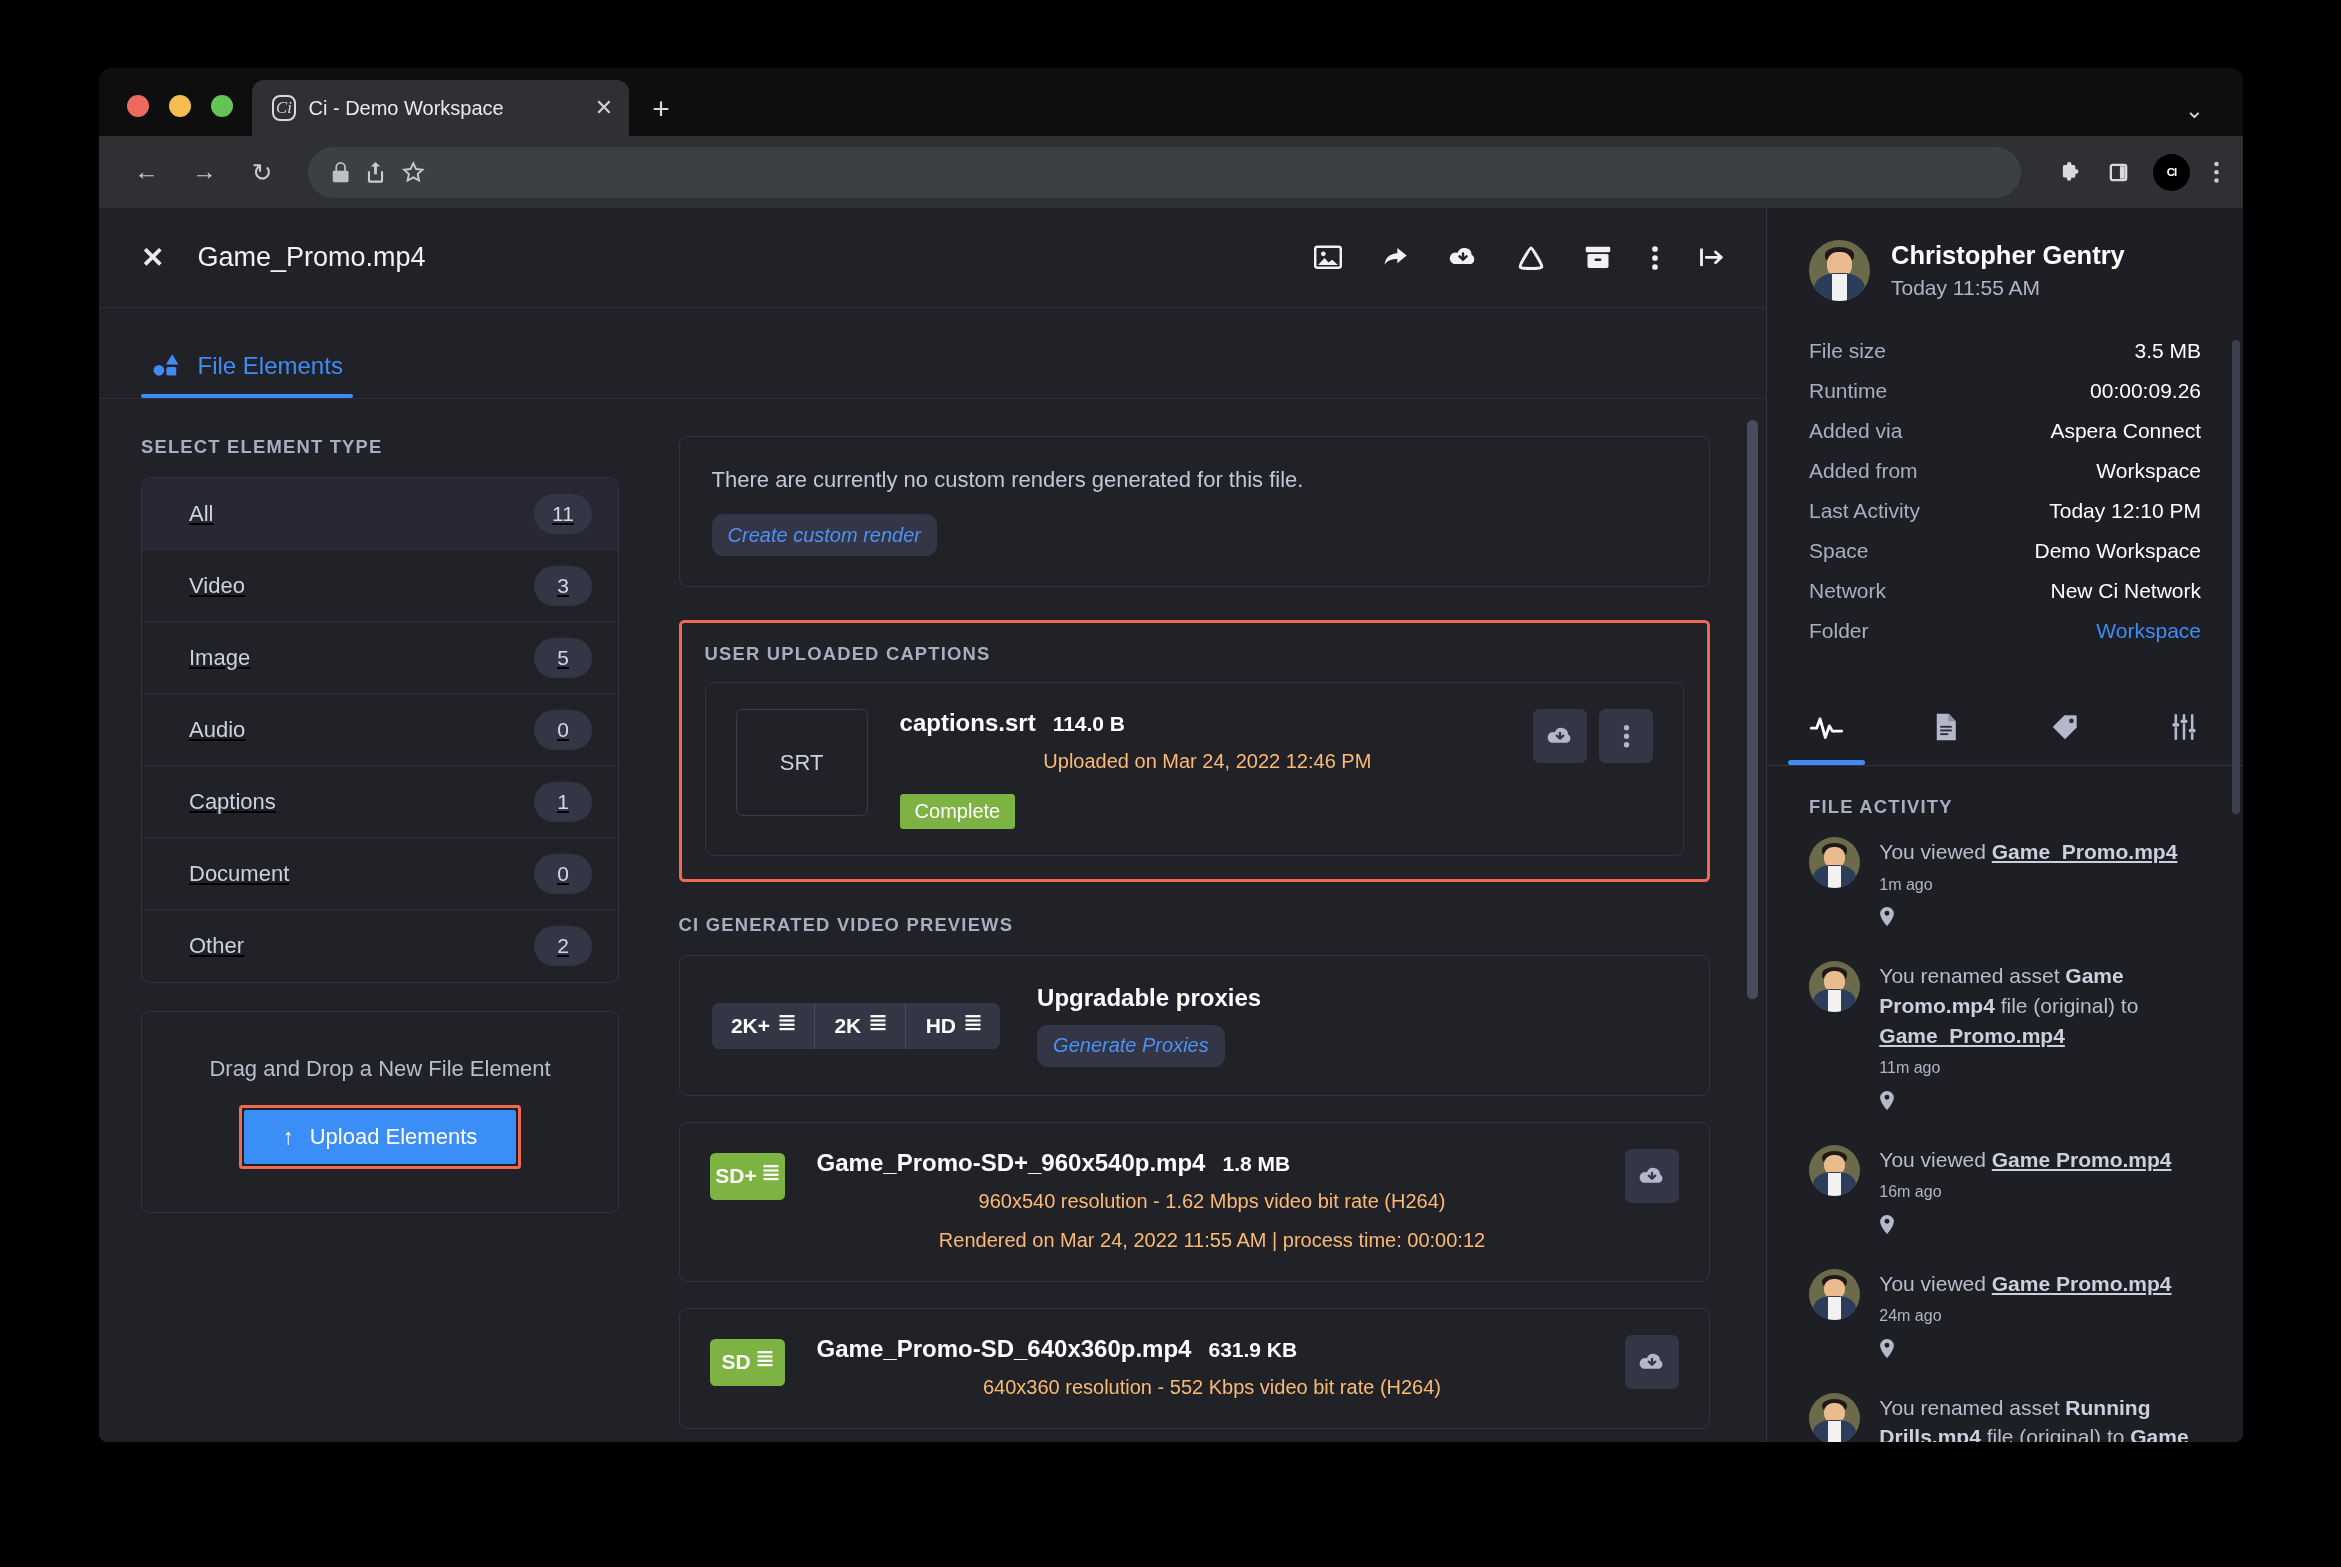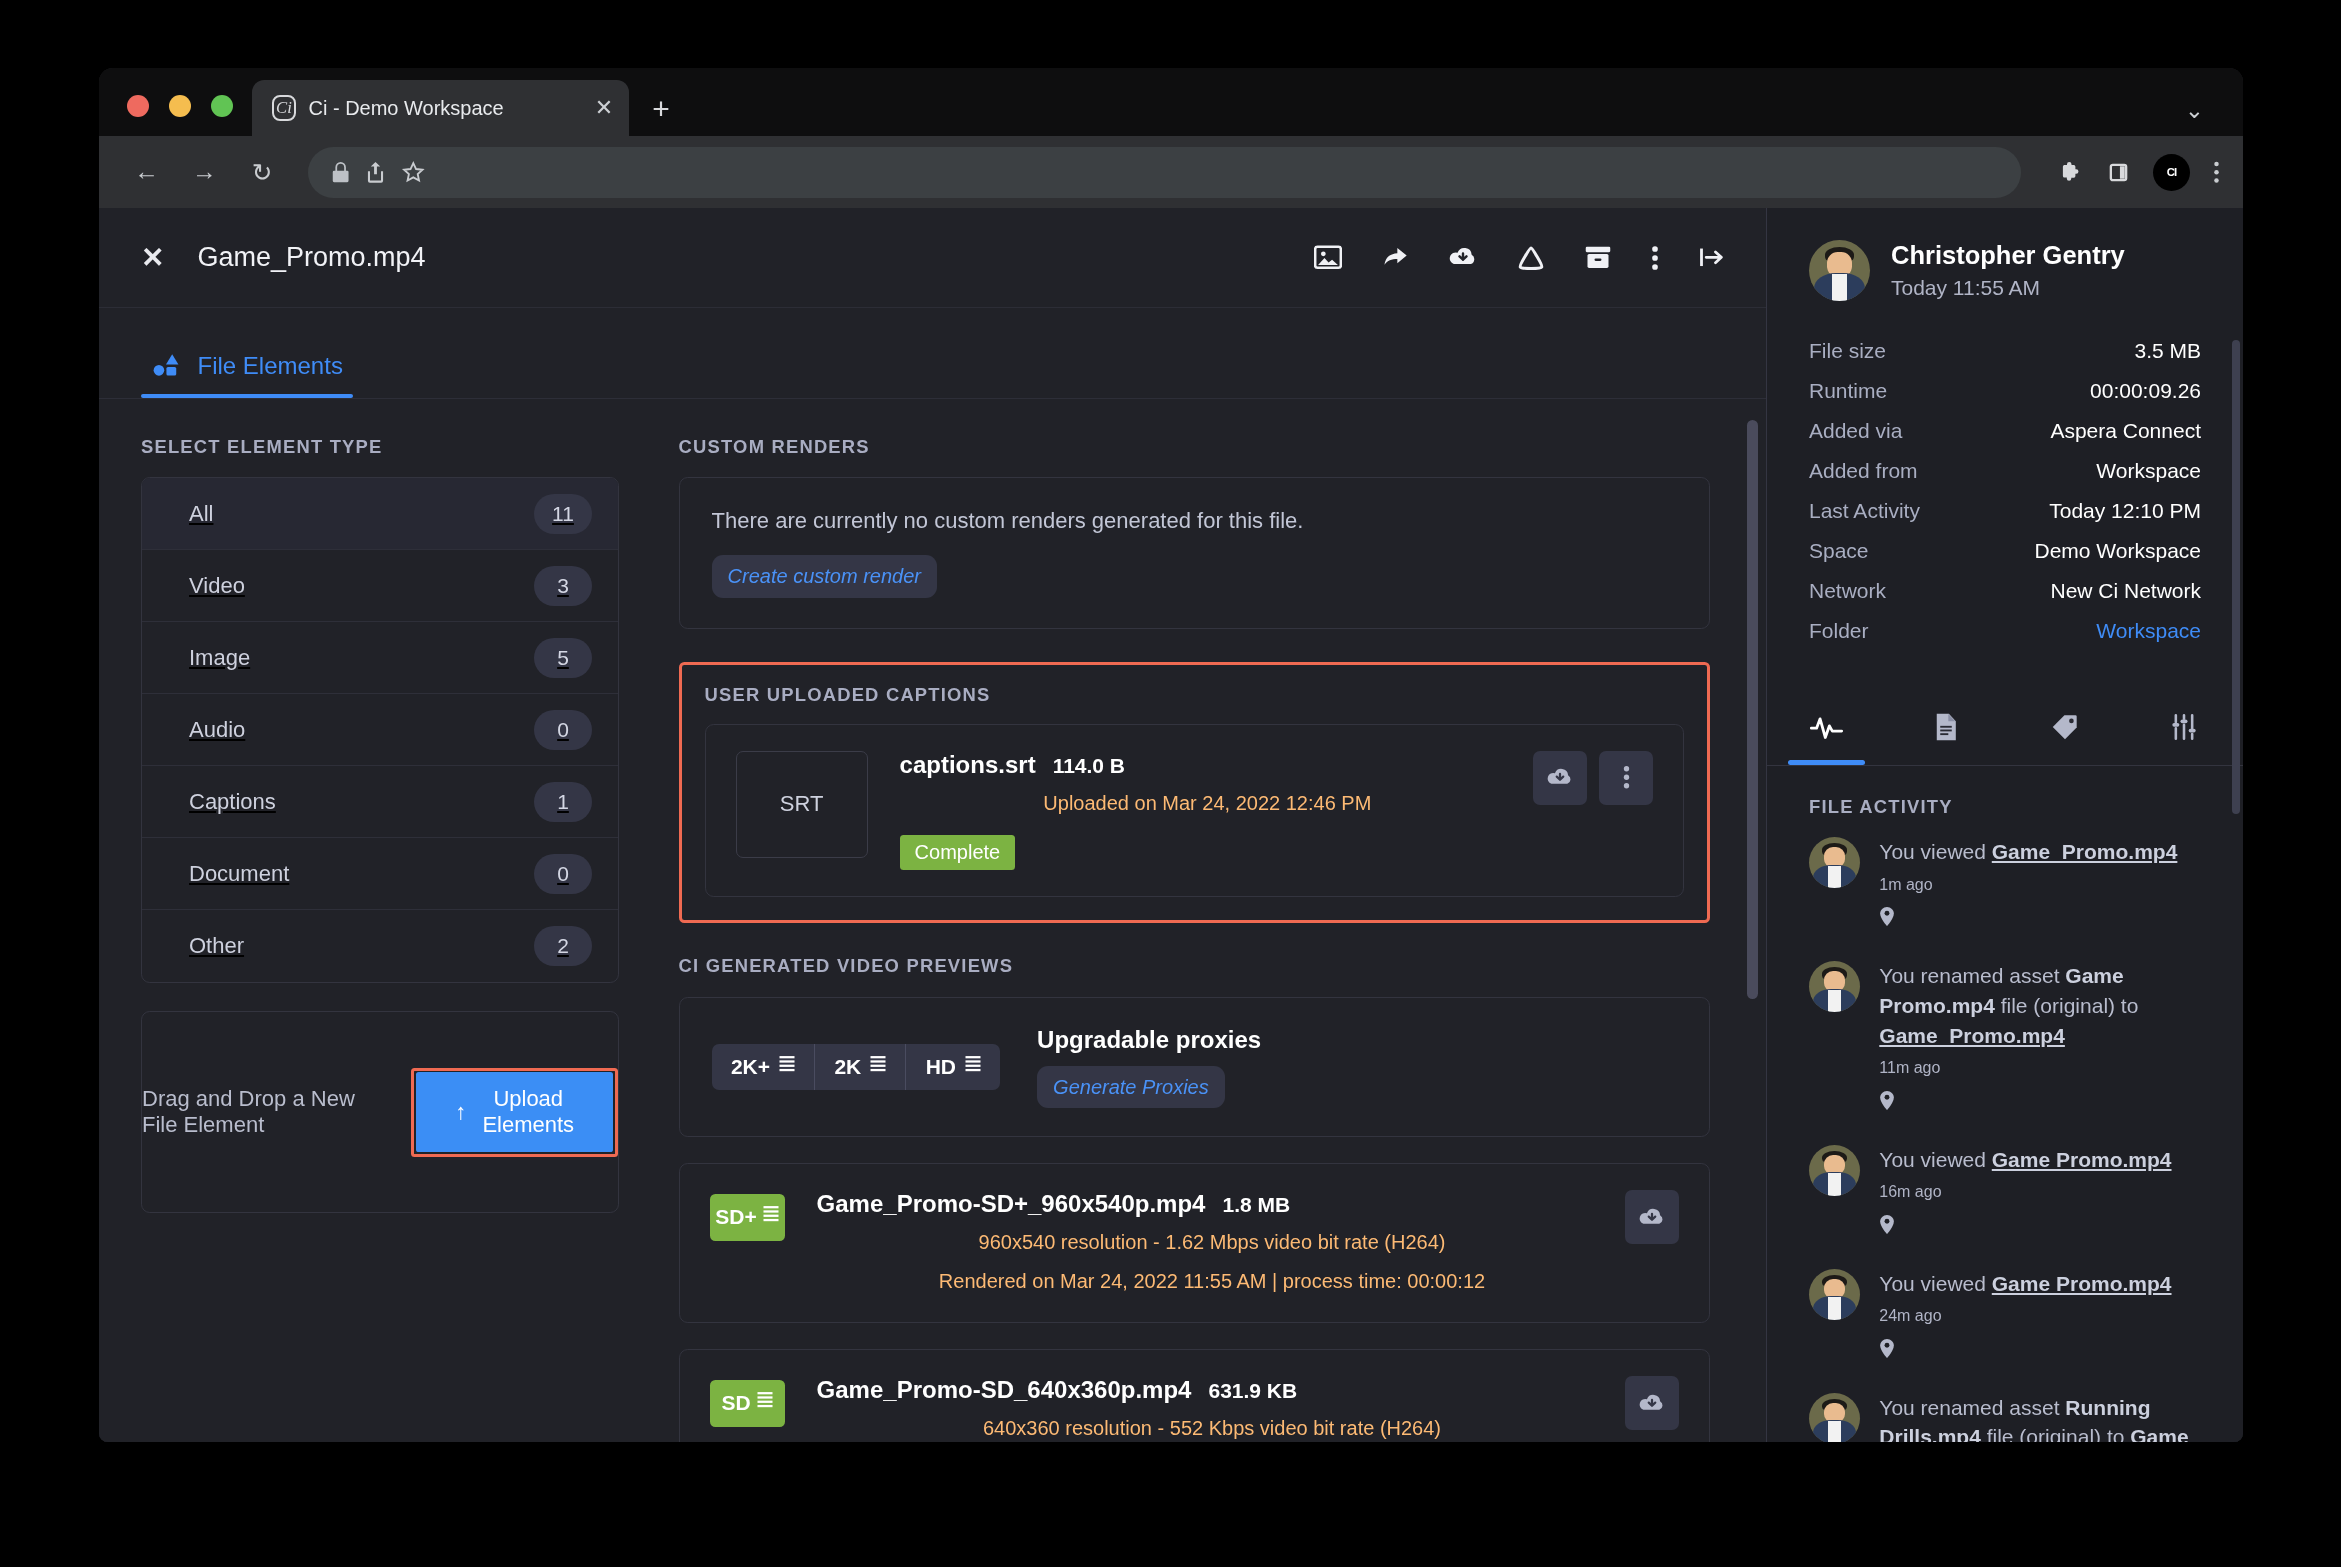--- a/index.html
+++ b/index.html
@@ -157,21 +157,21 @@
   .type-row.active { background: #272833; }
   .type-count {
     margin-left: auto; min-width: 58px; height: 40px;
     border-radius: 20px; background: #343646; color: #d4d7e4;
     display: flex; align-items: center; justify-content: center;
     font-size: 21px; padding: 0 14px;
   }
 
   #dropzone {
     margin-top: 28px; border: 0.9px solid #33343f; border-radius: 8.8px;
-    height: 202px; display: flex; flex-direction: row;
+    height: 202px; display: flex; flex-direction: column;
     align-items: center; justify-content: center; gap: 23px;
   }
   #dropzone-text { color: #b9bdcd; font-size: 22px; }
   #upload-btn-wrap {
     border: 3.5px solid #ef6a52; border-radius: 3.5px; padding: 1.8px;
   }
   #upload-btn {
     background: #3b8ef5; color: #ffffff; font-size: 22px;
     padding: 14px 39px; border-radius: 2.6px; border: none;
     display: flex; align-items: center; gap: 16px;
@@ -483,21 +483,20 @@
               <button id="upload-btn">
                 <span>↑</span>
                 <span>Upload Elements</span>
               </button>
             </div>
           </div>
         </div>
 
         <div id="right-col">
 
-          <div class="section-label">Custom Renders</div>
           <div class="panel">
             <div id="custom-renders-empty">There are currently no custom renders generated for this file.</div>
             <button class="ghost-btn">Create custom render</button>
           </div>
 
           <div id="captions-highlight">
             <div class="section-label">User Uploaded Captions</div>
             <div class="media-row">
               <div id="srt-thumb">SRT</div>
               <div class="media-meta">

